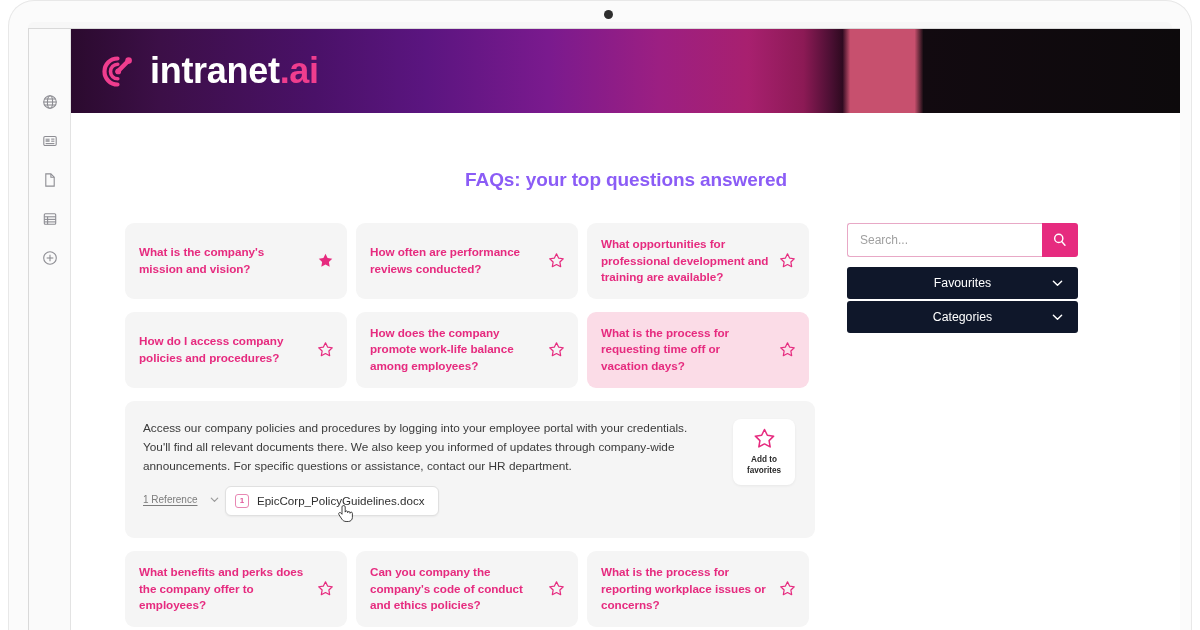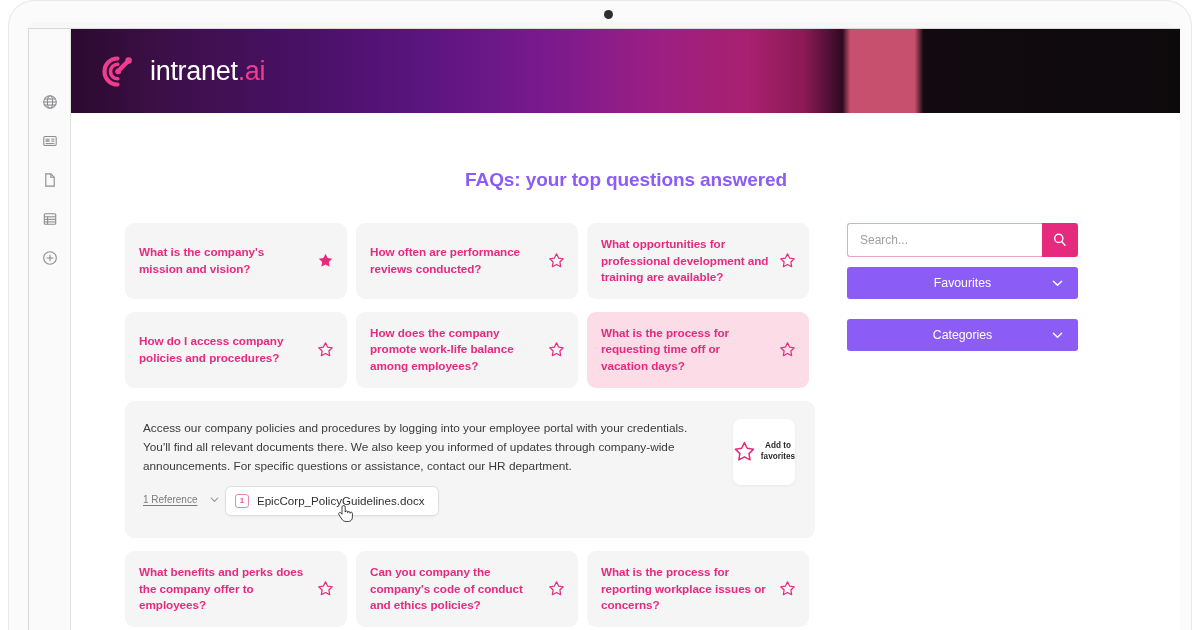--- a/index.html
+++ b/index.html
@@ -115,22 +115,22 @@
     align-items: center;
     padding-left: 26px;
   }
   .logo-wrap {
     display: flex;
     align-items: center;
     gap: 13px;
   }
   .logo-mark { width: 40px; height: 40px; display: block; }
   .logo-text {
-    font-size: 27px;
-    font-weight: 400;
+    font-size: 36px;
+    font-weight: 700;
     color: #ffffff;
     letter-spacing: -0.3px;
   }
   .logo-text .dot-ai { color: #ef3d8e; }
 
   
   .page-title {
     text-align: center;
     font-size: 19px;
     font-weight: 700;
@@ -240,20 +240,21 @@
   }
   .file-name { font-size: 11.6px; color: #2f2f2f; }
 
   .fav-card {
     flex-shrink: 0;
     width: 62px;
     height: 66px;
     background: #ffffff;
     border-radius: 8px;
     display: flex;
+    flex-direction: column;
     align-items: center;
     justify-content: center;
     gap: 5px;
     box-shadow: 0 1px 3px rgba(0,0,0,0.06);
   }
   .fav-card .star-lg { color: #e62b7f; display: block; }
   .fav-label {
     font-size: 8.2px;
     font-weight: 700;
     color: #2a2a2a;
@@ -287,23 +288,23 @@
     border-radius: 0 3px 3px 0;
     display: flex;
     align-items: center;
     justify-content: center;
     cursor: pointer;
     color: #fff;
   }
   .dropdown-btn {
     position: relative;
     height: 32px;
-    background: #8b5cf6;
+    background: #0f172a;
     border-radius: 3px;
-    margin-bottom: 20px;
+    margin-bottom: 2px;
     display: flex;
     align-items: center;
     justify-content: center;
     color: #ffffff;
     font-size: 12.3px;
     cursor: pointer;
   }
   .dropdown-btn .dd-chev {
     position: absolute;
     right: 14px;

